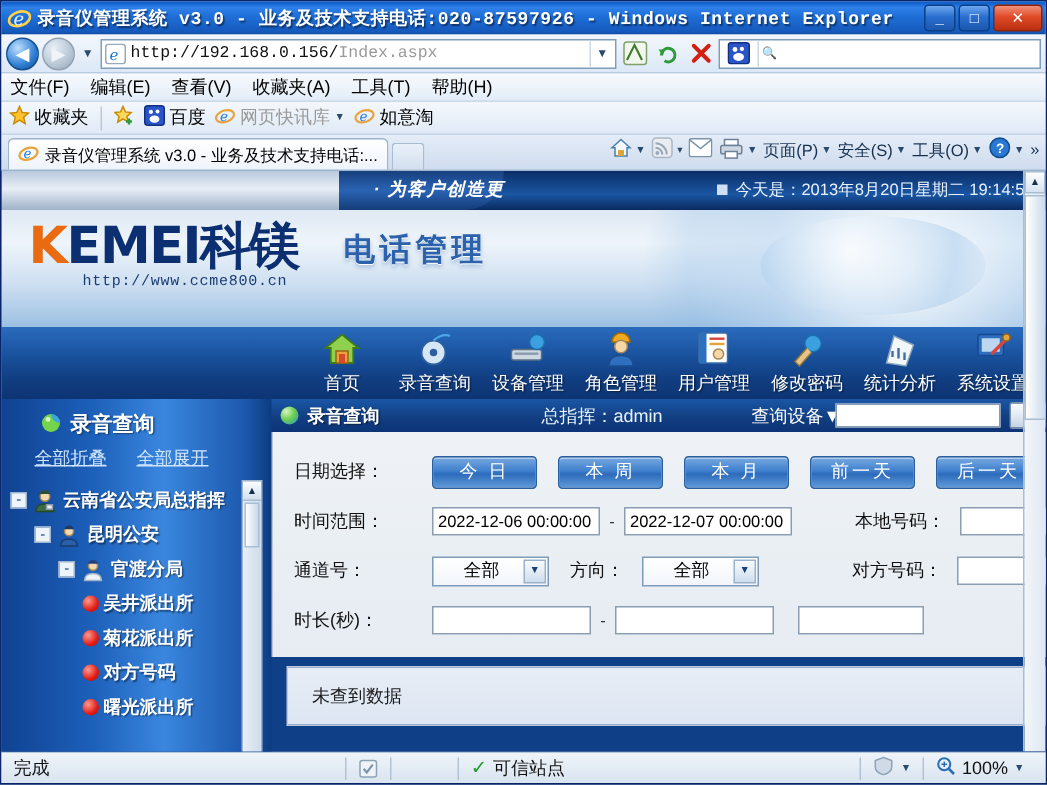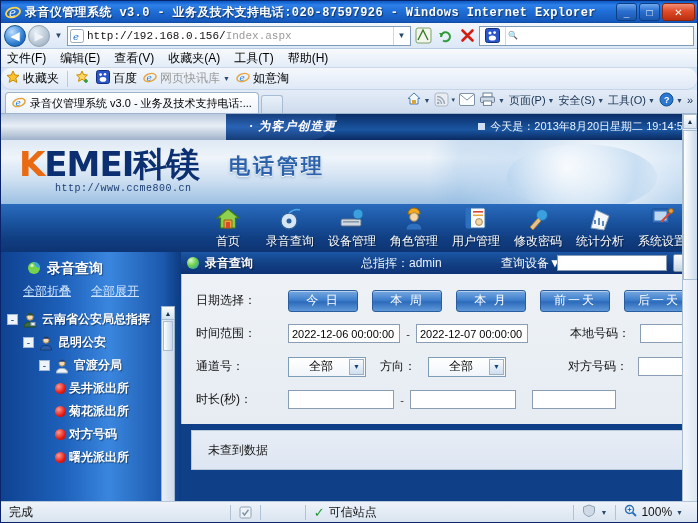--- a/index.html
+++ b/index.html
@@ -80,21 +80,20 @@
     display:flex;align-items:center;padding-left:6px;gap:14px;
     border-bottom:1px solid #ccd9e8;
   }
   .menubar span { font-size:12px;color:#000;white-space:nowrap;}
 
   
   .favbar {
     flex:0 0 22px;height:22px;background:linear-gradient(to bottom,#f4f8fc,#dfe9f6);
     display:flex;align-items:center;padding-left:5px;gap:6px;
     border-bottom:1px solid #c5d4e6;
-    border-radius:10px;
   }
   .favitem { display:flex;align-items:center;gap:3px;font-size:12px;color:#000;white-space:nowrap;}
   .favsep { width:1px;height:16px;background:#b9c9dc;margin:0 2px;}
   .favitem.gray { color:#9a9a9a; }
 
   
   .tabstrip {
     flex:0 0 24px;height:24px;background:linear-gradient(to bottom,#e4ecf7,#cfdcee);
     display:flex;align-items:flex-end;padding-left:4px;
     border-bottom:1px solid #9fb5cd; position:relative;
@@ -144,21 +143,21 @@
     position:absolute;left:248px;top:4px;color:#ffffff;font-size:12px;font-style:italic;
     white-space:nowrap;font-weight:bold;letter-spacing:1px;
   }
   .dateline {
     position:absolute;right:8px;top:5px;color:#e9f2ff;font-size:11px;white-space:nowrap;
     display:flex;align-items:center;gap:5px;
   }
   .sq { width:7px;height:7px;background:#cfe0f5;display:inline-block;}
 
   .site-banner {
-    height:64px;position:relative;overflow:hidden;
+    height:78px;position:relative;overflow:hidden;
     background:linear-gradient(to bottom,#dfe9f4 0%,#eef4fa 28%,#cfe0f2 62%,#9cc0e2 100%);
   }
   .banner-globe {
     position:absolute;right:0;top:-18px;width:330px;height:110px;
     background:radial-gradient(circle at 72% 52%, rgba(255,255,255,.85) 0%, rgba(186,214,240,.55) 38%, rgba(141,186,227,.25) 60%, rgba(255,255,255,0) 72%);
   }
   .banner-globe2{
     position:absolute;right:40px;top:4px;width:150px;height:66px;border-radius:50%;
     background:radial-gradient(circle at 40% 35%, rgba(255,255,255,.7), rgba(160,198,233,.45) 70%, rgba(160,198,233,0));
   }

